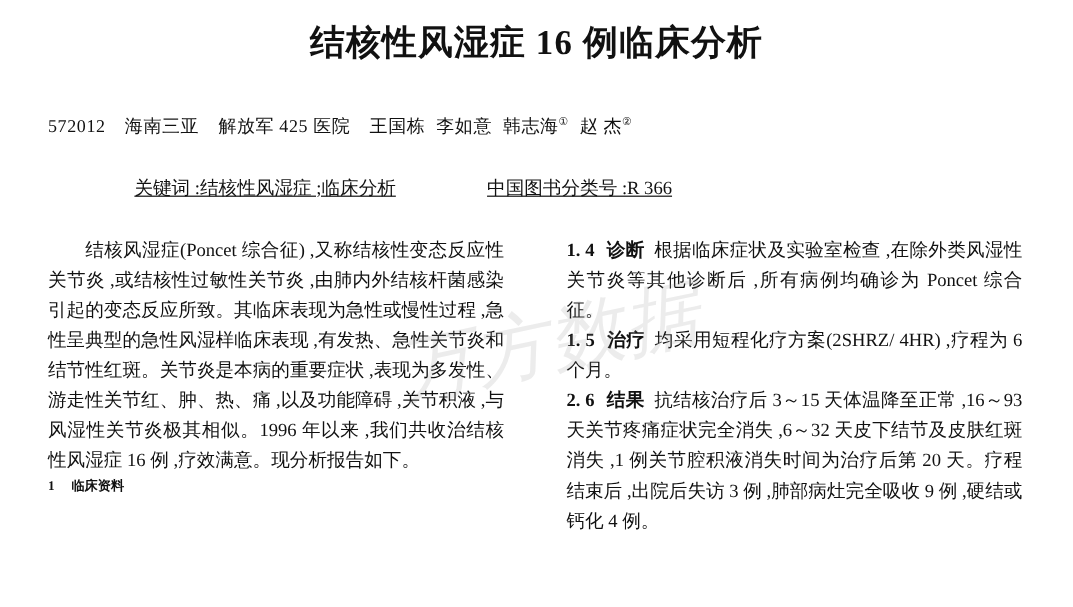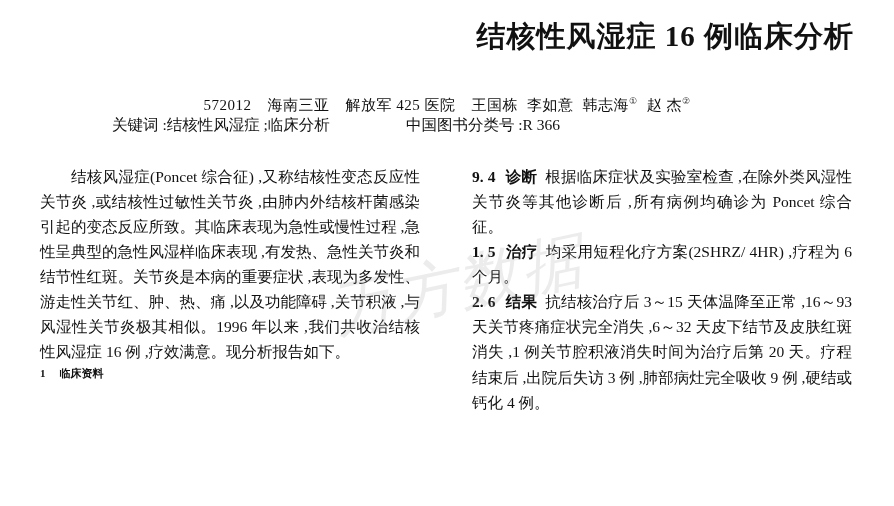--- a/index.html
+++ b/index.html
@@ -16,46 +16,47 @@
     position: relative;
   }
   .page {
     position: relative;
     width: 894px;
     height: 506px;
     box-sizing: border-box;
     padding: 0 40px;
   }
   .title {
-    text-align: right;
+    text-align: center;
     font-size: 29px;
     font-weight: bold;
     letter-spacing: 1px;
     margin-top: 18px;
     margin-bottom: 12px;
     line-height: 1.3;
     font-family: "Liberation Serif", "DejaVu Serif", serif;
   }
   .byline {
-    text-align: center;
     font-size: 15px;
     margin-top: 40px;
     letter-spacing: 0.5px;
     white-space: nowrap;
   }
   .byline .gap { display: inline-block; width: 16px; }
   .byline .gap-s { display: inline-block; width: 9px; }
   sup {
     font-size: 9px;
     vertical-align: super;
   }
   .meta-line {
+    margin-top: 32px;
     font-size: 15.5px;
     display: flex;
     padding-left: 72px;
+    text-decoration: underline;
   }
   .meta-left {
     white-space: nowrap;
   }
   .meta-right {
     white-space: nowrap;
     margin-left: 76px;
   }
   .columns {
     display: flex;
@@ -130,21 +131,21 @@
 
     <div class="col col-left">
       <p class="indent">结核风湿症(Poncet 综合征) ,又称结核性变态反应性关节炎 ,或结核性过敏性关节炎 ,由肺内外结核杆菌感染引起的变态反应所致。其临床表现为急性或慢性过程 ,急性呈典型的急性风湿样临床表现 ,有发热、急性关节炎和结节性红斑。关节炎是本病的重要症状 ,表现为多发性、游走性关节红、肿、热、痛 ,以及功能障碍 ,关节积液 ,与风湿性关节炎极其相似。1996 年以来 ,我们共收治结核性风湿症 16 例 ,疗效满意。现分析报告如下。</p>
       <p class="sec-head">
         <span class="num">1</span><span>临床资料</span>
       </p>
     </div>
 
     <div class="col col-right">
       <p class="sub-item">
-        <span class="lbl">9. 4</span><span class="kw">诊断</span><span>根据临床症状及实验室检查 ,在除外类风湿性关节炎等其他诊断后 ,所有病例均确诊为 Poncet 综合征。</span>
+        <span class="lbl">1. 4</span><span class="kw">诊断</span><span>根据临床症状及实验室检查 ,在除外类风湿性关节炎等其他诊断后 ,所有病例均确诊为 Poncet 综合征。</span>
       </p>
       <p class="sub-item">
         <span class="lbl">1. 5</span><span class="kw">治疗</span><span>均采用短程化疗方案(2SHRZ/ 4HR) ,疗程为 6 个月。</span>
       </p>
       <p class="sub-item">
         <span class="lbl">2. 6</span><span class="kw">结果</span><span>抗结核治疗后 3～15 天体温降至正常 ,16～93 天关节疼痛症状完全消失 ,6～32 天皮下结节及皮肤红斑消失 ,1 例关节腔积液消失时间为治疗后第 20 天。疗程结束后 ,出院后失访 3 例 ,肺部病灶完全吸收 9 例 ,硬结或钙化 4 例。</span>
       </p>
     </div>
 
   </div>

